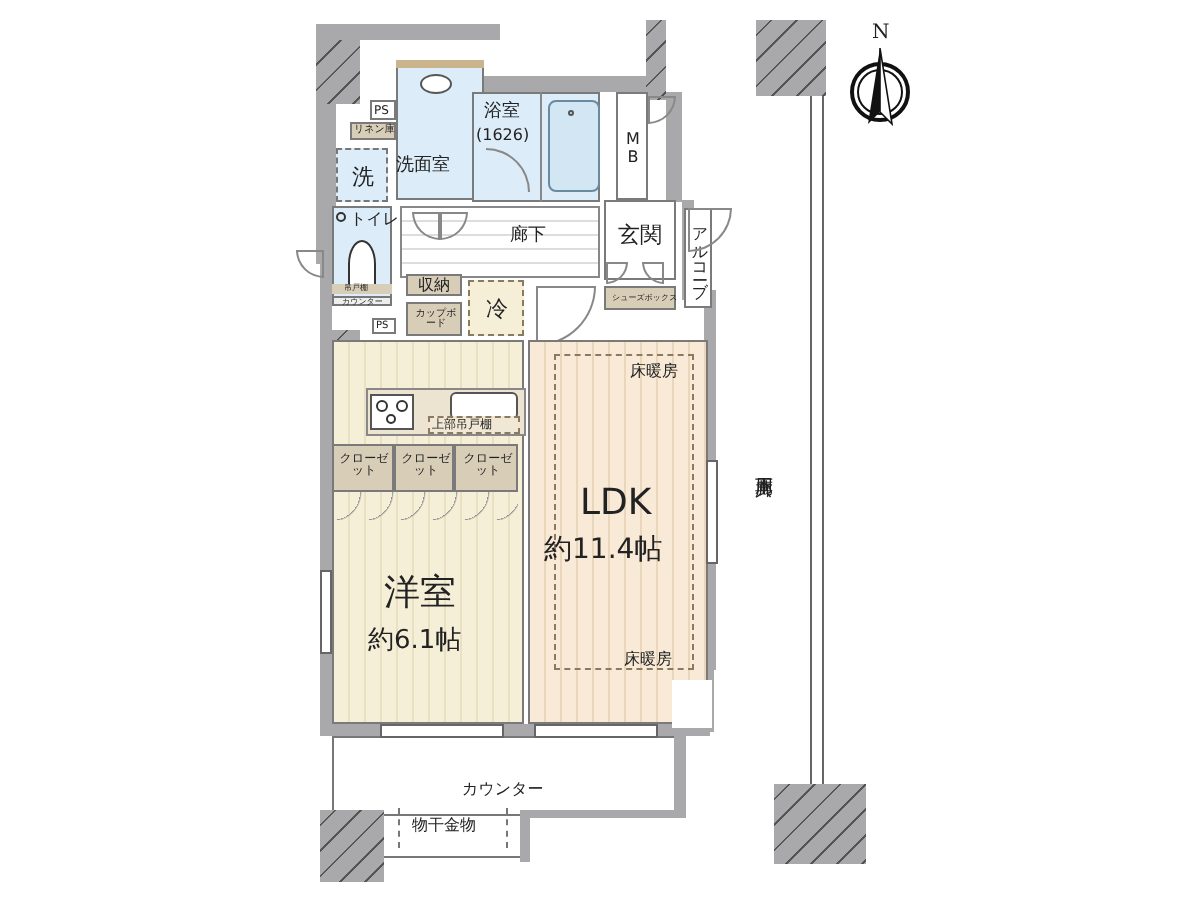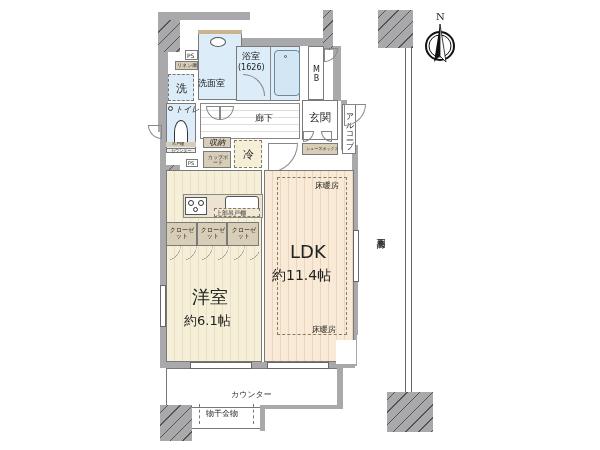--- a/index.html
+++ b/index.html
@@ -74,21 +74,21 @@
 <div class="door-arc" style="left:243px;top:74px;width:22px;height:22px;border-radius:0 100% 0 0;border-left:none;border-bottom:none;"></div>
 
 <div class="abs outline" style="left:308px;top:46px;width:16px;height:54px;background:#fff;">
   <span class="lbl small vtext" style="left:3px;top:18px;font-size:8px;">MB</span>
 </div>
 <div class="door-arc" style="left:324px;top:48px;width:14px;height:14px;"></div>
 
 <div class="abs room-blue outline" style="left:166px;top:103px;width:30px;height:46px;"></div>
 <div class="abs" style="left:174px;top:120px;width:14px;height:24px;border:1px solid #333;border-radius:50% 50% 2px 2px;background:#fff;"></div>
 <div class="abs" style="left:168px;top:106px;width:5px;height:5px;border:1px solid #333;border-radius:50%;"></div>
-<span class="lbl" style="left:175px;top:106px;font-size:8px;font-style:italic;">トイレ</span>
+<span class="lbl" style="left:175px;top:106px;font-size:8px;">トイレ</span>
 <div class="abs storage" style="left:166px;top:142px;width:30px;height:5px;">
   <span class="lbl" style="left:6px;top:0px;font-size:4px;">吊戸棚</span>
 </div>
 <div class="abs" style="left:166px;top:148px;width:30px;height:5px;background:#eee;border:1px solid #777;">
   <span class="lbl" style="left:4px;top:0px;font-size:4px;">カウンター</span>
 </div>
 <div class="abs outline" style="left:186px;top:159px;width:12px;height:8px;background:#fff;">
   <span class="lbl" style="left:1px;top:1px;font-size:5px;">PS</span>
 </div>
 <div class="door-arc" style="left:148px;top:125px;width:14px;height:14px;border-radius:0 0 0 100%;"></div>
@@ -105,21 +105,21 @@
 </div>
 <div class="door-arc" style="left:303px;top:131px;width:11px;height:11px;"></div>
 <div class="door-arc" style="left:321px;top:131px;width:11px;height:11px;border-radius:0 0 0 100%;"></div>
 <div class="door-arc" style="left:268px;top:143px;width:30px;height:30px;border-radius:0 0 100% 0;"></div>
 
 <div class="abs outline" style="left:342px;top:104px;width:14px;height:50px;background:#fff;">
   <span class="lbl vtext" style="left:2px;top:3px;font-size:8px;">アルコーブ</span>
 </div>
 <div class="door-arc" style="left:344px;top:104px;width:22px;height:22px;border-radius:0 0 100% 0;"></div>
 
-<div class="abs storage outline" style="left:203px;top:137px;width:28px;height:11px;font-style:italic;">
+<div class="abs storage outline" style="left:203px;top:137px;width:28px;height:11px;">
   <span class="lbl" style="left:5px;top:1px;font-size:8px;">収納</span>
 </div>
 <div class="abs storage outline" style="left:203px;top:151px;width:28px;height:17px;">
   <span class="lbl" style="left:3px;top:3px;font-size:5px;white-space:normal;width:22px;text-align:center;">カップボード</span>
 </div>
 <div class="abs dashed" style="left:234px;top:140px;width:28px;height:28px;background:#f6efd8;">
   <span class="lbl" style="left:8px;top:8px;font-size:11px;">冷</span>
 </div>
 
 <div class="abs room-cream outline" style="left:166px;top:170px;width:96px;height:192px;"></div>

